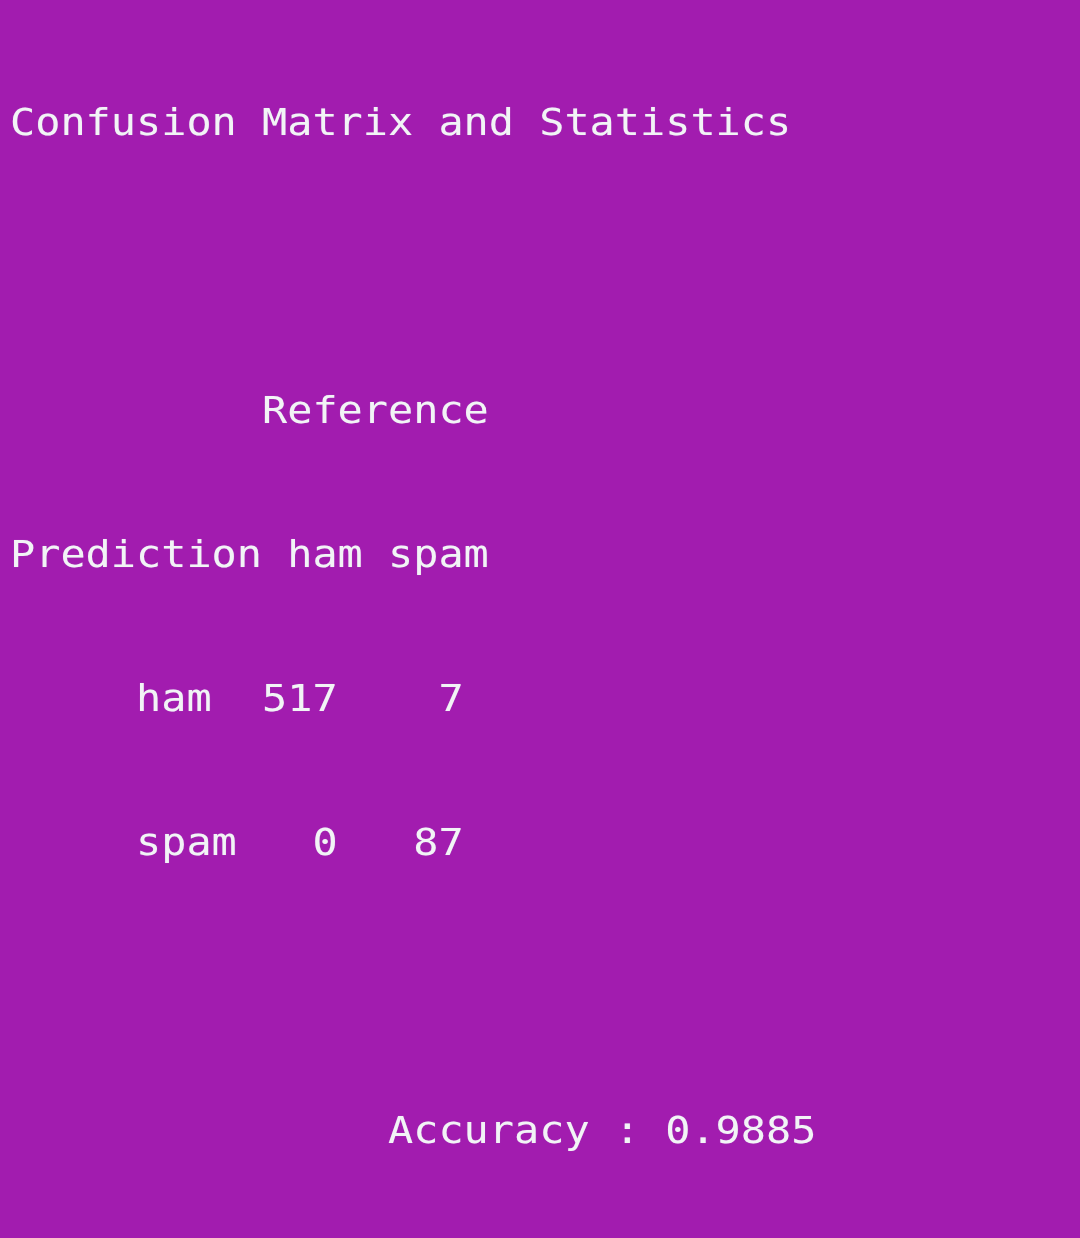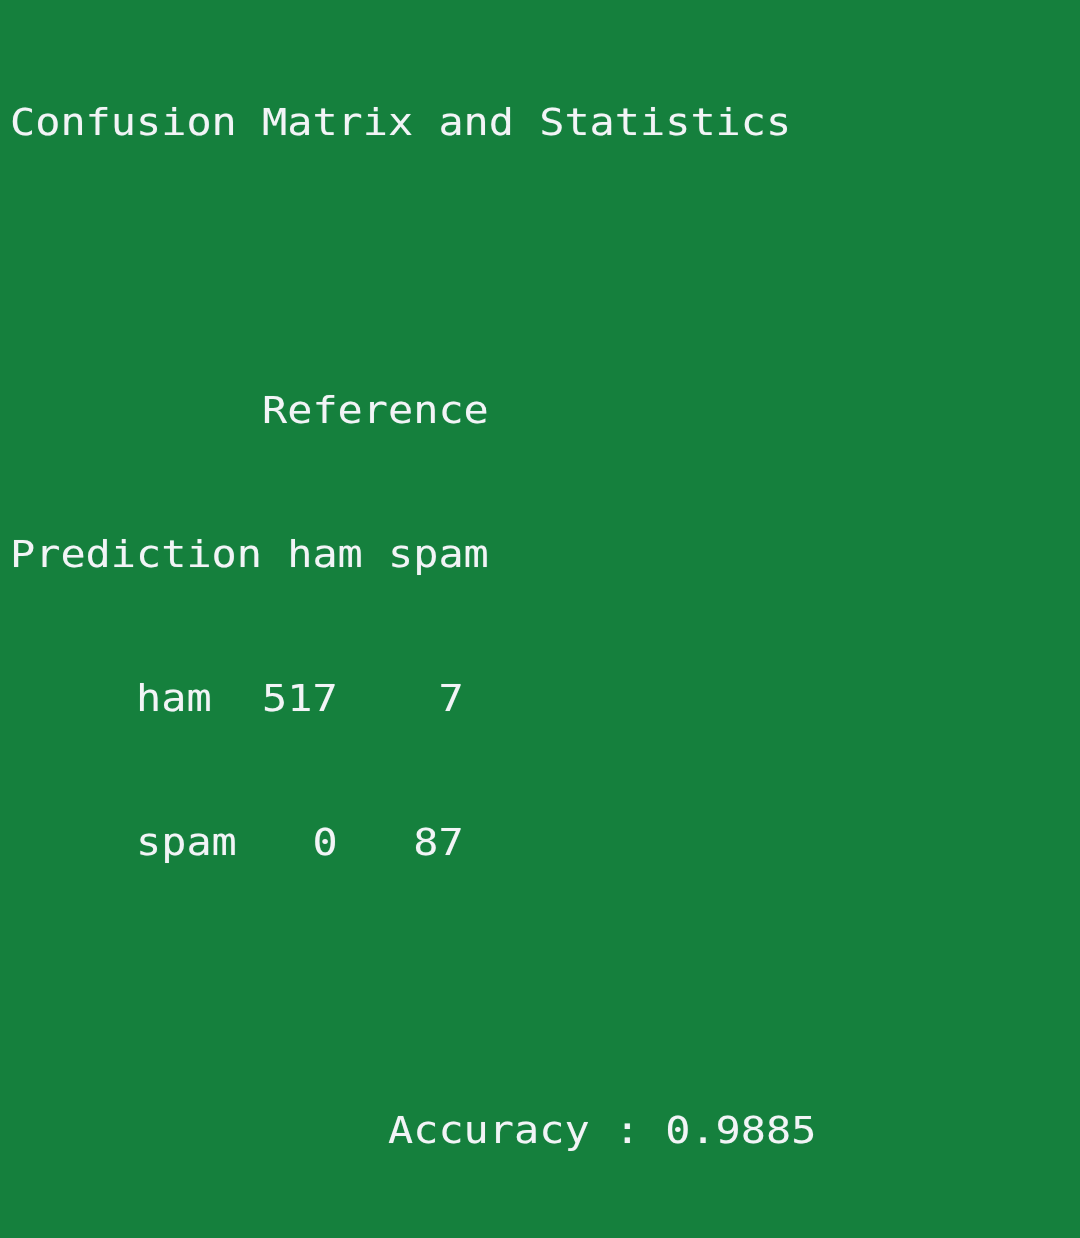--- a/index.html
+++ b/index.html
@@ -4,21 +4,21 @@
 <style>
   html, body {
     margin: 0;
     padding: 0;
     background: #042a46;
   }
   #terminal {
     position: relative;
     width: 1080px;
     height: 1238px;
-    background: #15803d;
+    background: #a21caf;
     overflow: hidden;
     font-family: "DejaVu Sans Mono", "Liberation Mono", monospace;
     font-size: 38px;
     line-height: 48px;
     letter-spacing: 0;
     color: #f2f4f6;
     -webkit-font-smoothing: antialiased;
   }
   .term-body {
     position: absolute;

